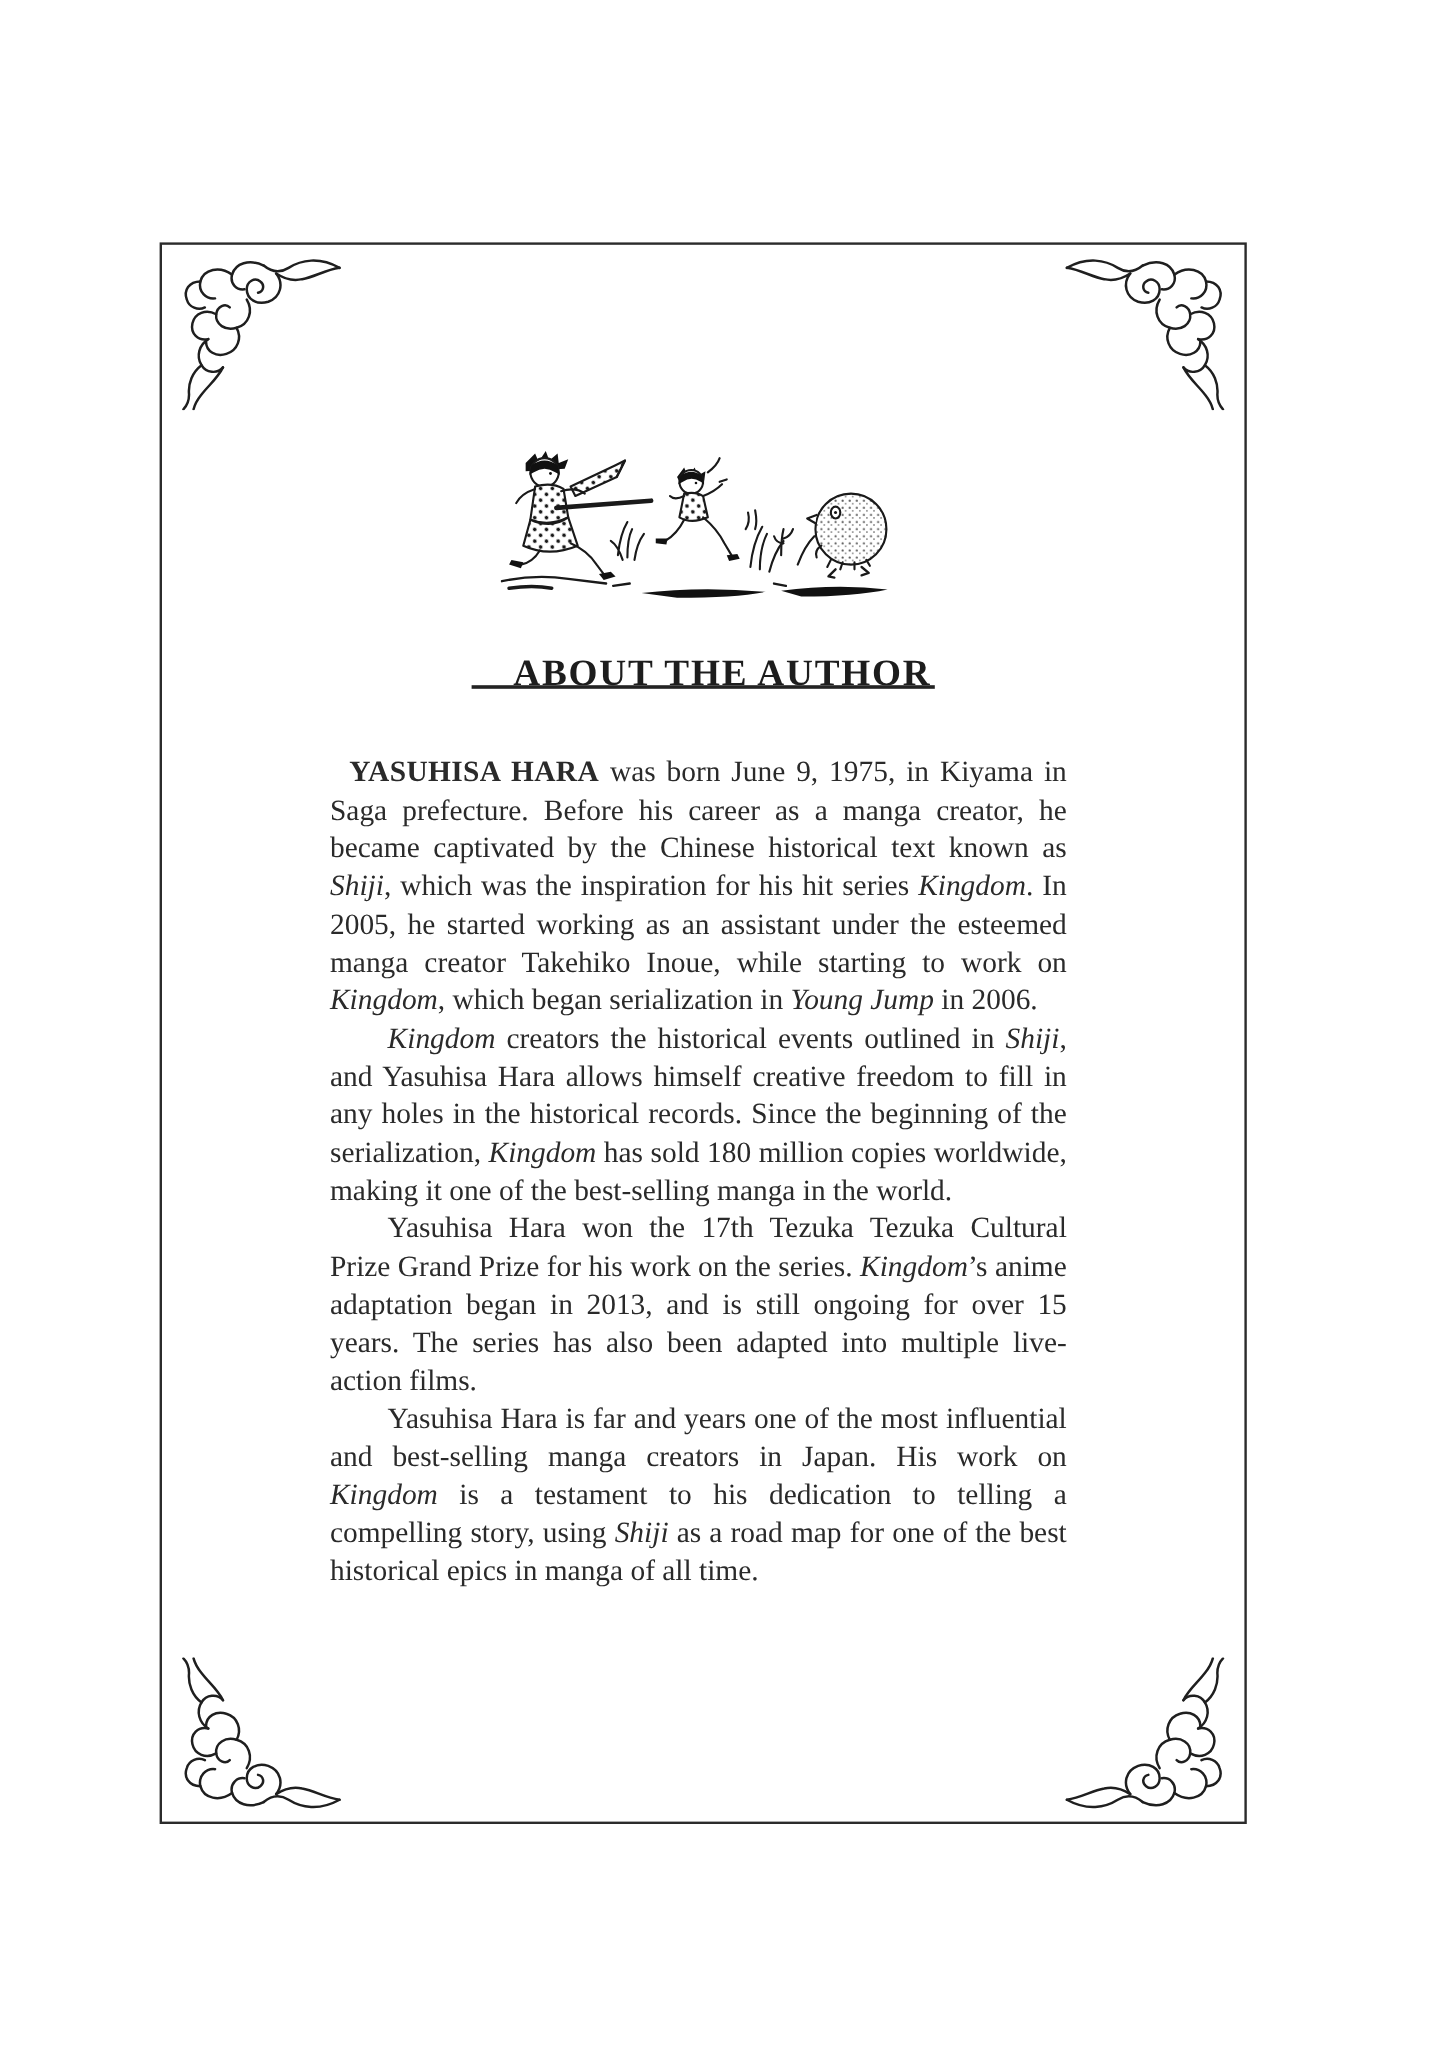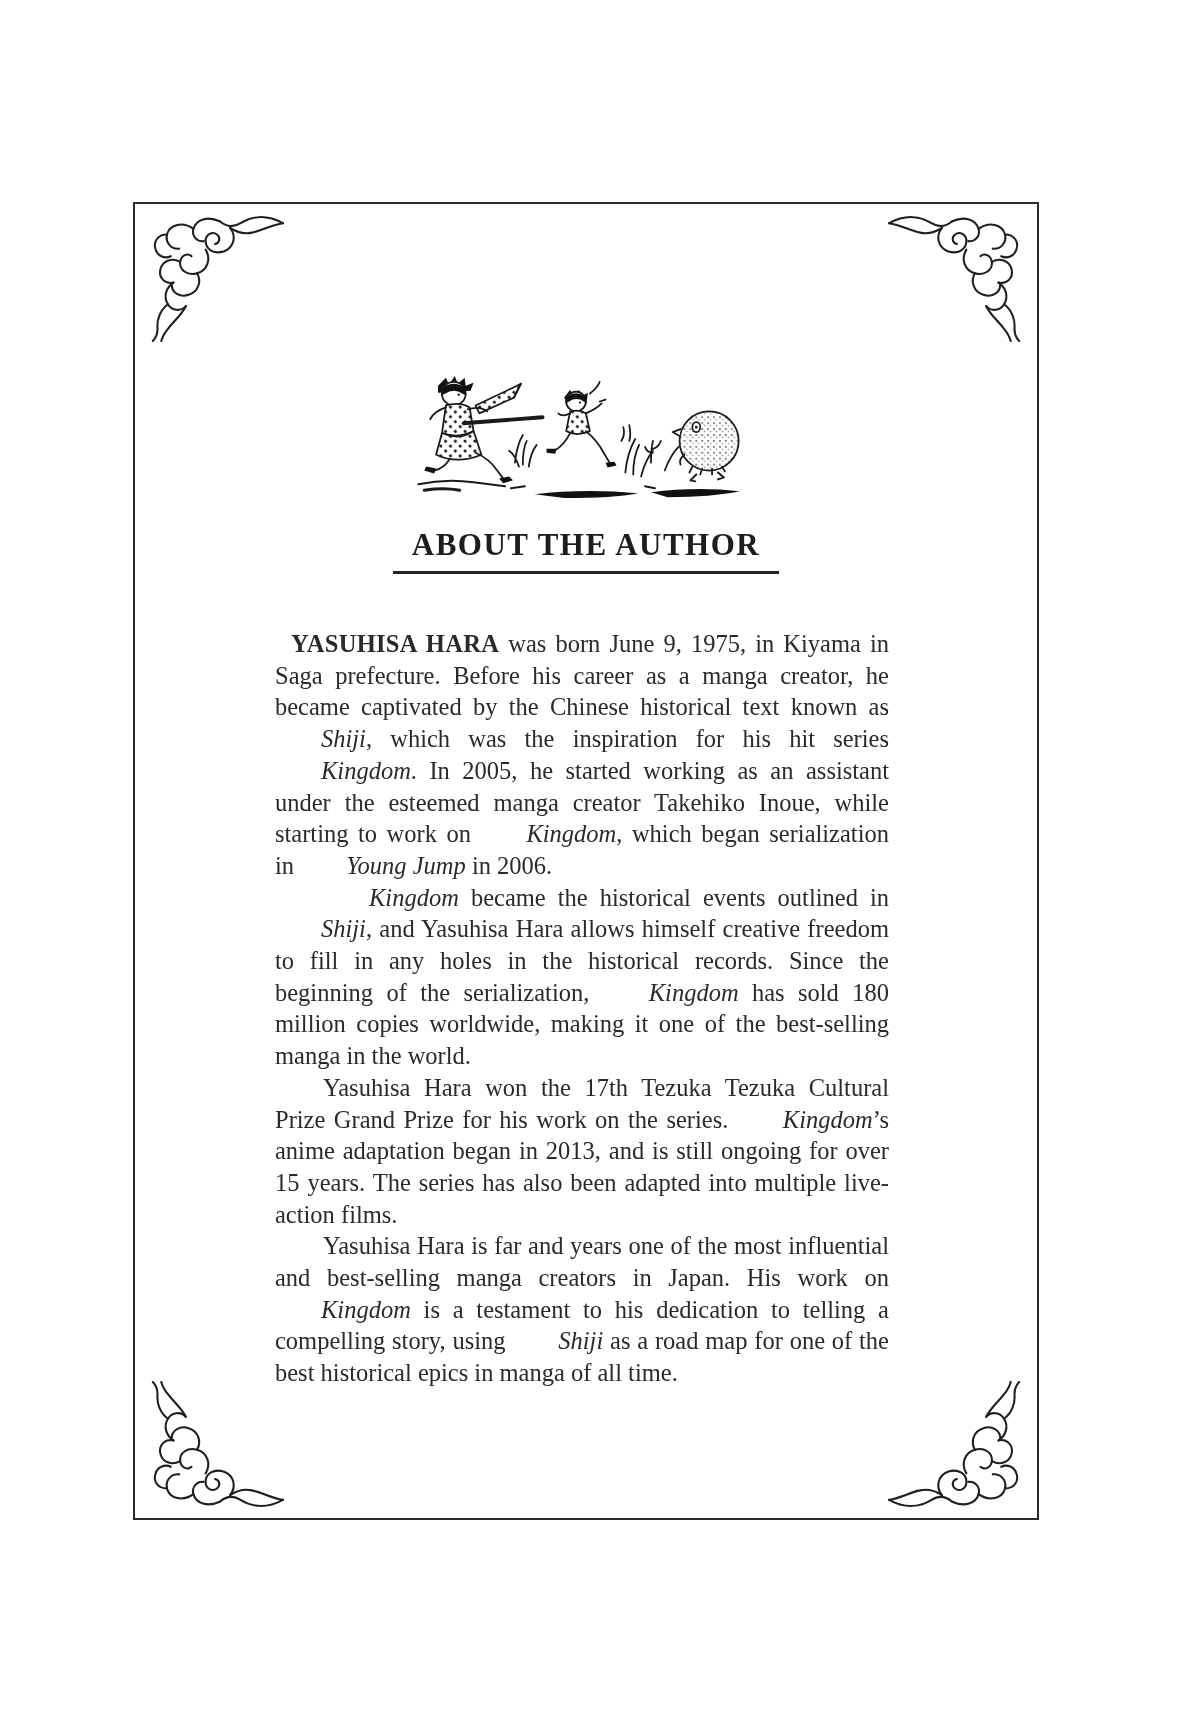--- a/index.html
+++ b/index.html
@@ -39,21 +39,21 @@
     left: 413px;
     top: 368px;
     width: 332px;
     height: 138px;
   }
   .title {
     position: absolute;
     left: 133px;
     top: 528px;
     width: 906px;
-    margin: 0;
+    margin: 16px;
     text-align: center;
     font-size: 31px;
     line-height: 34px;
     font-weight: bold;
     letter-spacing: 1.5px;
     color: #1d1d1d;
   }
   .title-underline {
     position: absolute;
     left: 393px;
@@ -71,21 +71,21 @@
     line-height: 31.7px;
     text-align: justify;
     color: #2a2a2a;
   }
   .bio p {
     margin: 0;
     padding: 0;
   }
   .bio p.indent { text-indent: 48px; }
   .bio b { font-weight: bold; letter-spacing: 0.3px; margin-left: 16px; }
-  .bio i { font-style: italic; margin-left: 46px; }
+  .bio i { font-style: italic; }
 </style>
 </head>
 <body>
 
 <div class="canvas">
 
   <svg width="0" height="0" style="position:absolute" aria-hidden="true">
     <defs>
       <symbol id="cloud-corner" viewBox="0 0 150 140">
         <g fill="none" stroke="#1f1f1f" stroke-width="2.2" stroke-linecap="round" stroke-linejoin="round">
@@ -192,18 +192,18 @@
         <path d="M272,88 q-6,4 -4,10"></path>
       </g>
     </g>
   </svg>
 
   <h1 class="title">ABOUT THE AUTHOR</h1>
   <div class="title-underline"></div>
 
   <div class="bio">
     <p><b>YASUHISA HARA</b><span> was born June 9, 1975, in Kiyama in Saga prefecture. Before his career as a manga creator, he became captivated by the Chinese historical text known as </span><i>Shiji</i><span>, which was the inspiration for his hit series </span><i>Kingdom</i><span>. In 2005, he started working as an assistant under the esteemed manga creator Takehiko Inoue, while starting to work on </span><i>Kingdom</i><span>, which began serialization in </span><i>Young Jump</i><span> in 2006.</span></p>
-    <p class="indent"><i>Kingdom</i><span> became the historical events outlined in </span><i>Shiji</i><span>, and Yasuhisa Hara allows himself creative freedom to fill in any holes in the historical records. Since the beginning of the serialization, </span><i>Kingdom</i><span> has sold 180 million copies worldwide, making it one of the best-selling manga in the world.</span></p>
+    <p class="indent"><i>Kingdom</i><span> creators the historical events outlined in </span><i>Shiji</i><span>, and Yasuhisa Hara allows himself creative freedom to fill in any holes in the historical records. Since the beginning of the serialization, </span><i>Kingdom</i><span> has sold 180 million copies worldwide, making it one of the best-selling manga in the world.</span></p>
     <p class="indent"><span>Yasuhisa Hara won the 17th Tezuka Tezuka Cultural Prize Grand Prize for his work on the series. </span><i>Kingdom</i><span>’s anime adaptation began in 2013, and is still ongoing for over 15 years. The series has also been adapted into multiple live-action films.</span></p>
     <p class="indent"><span>Yasuhisa Hara is far and years one of the most influential and best-selling manga creators in Japan. His work on </span><i>Kingdom</i><span> is a testament to his dedication to telling a compelling story, using </span><i>Shiji</i><span> as a road map for one of the best historical epics in manga of all time.</span></p>
   </div>
 
 </div>
 
 </body></html>

